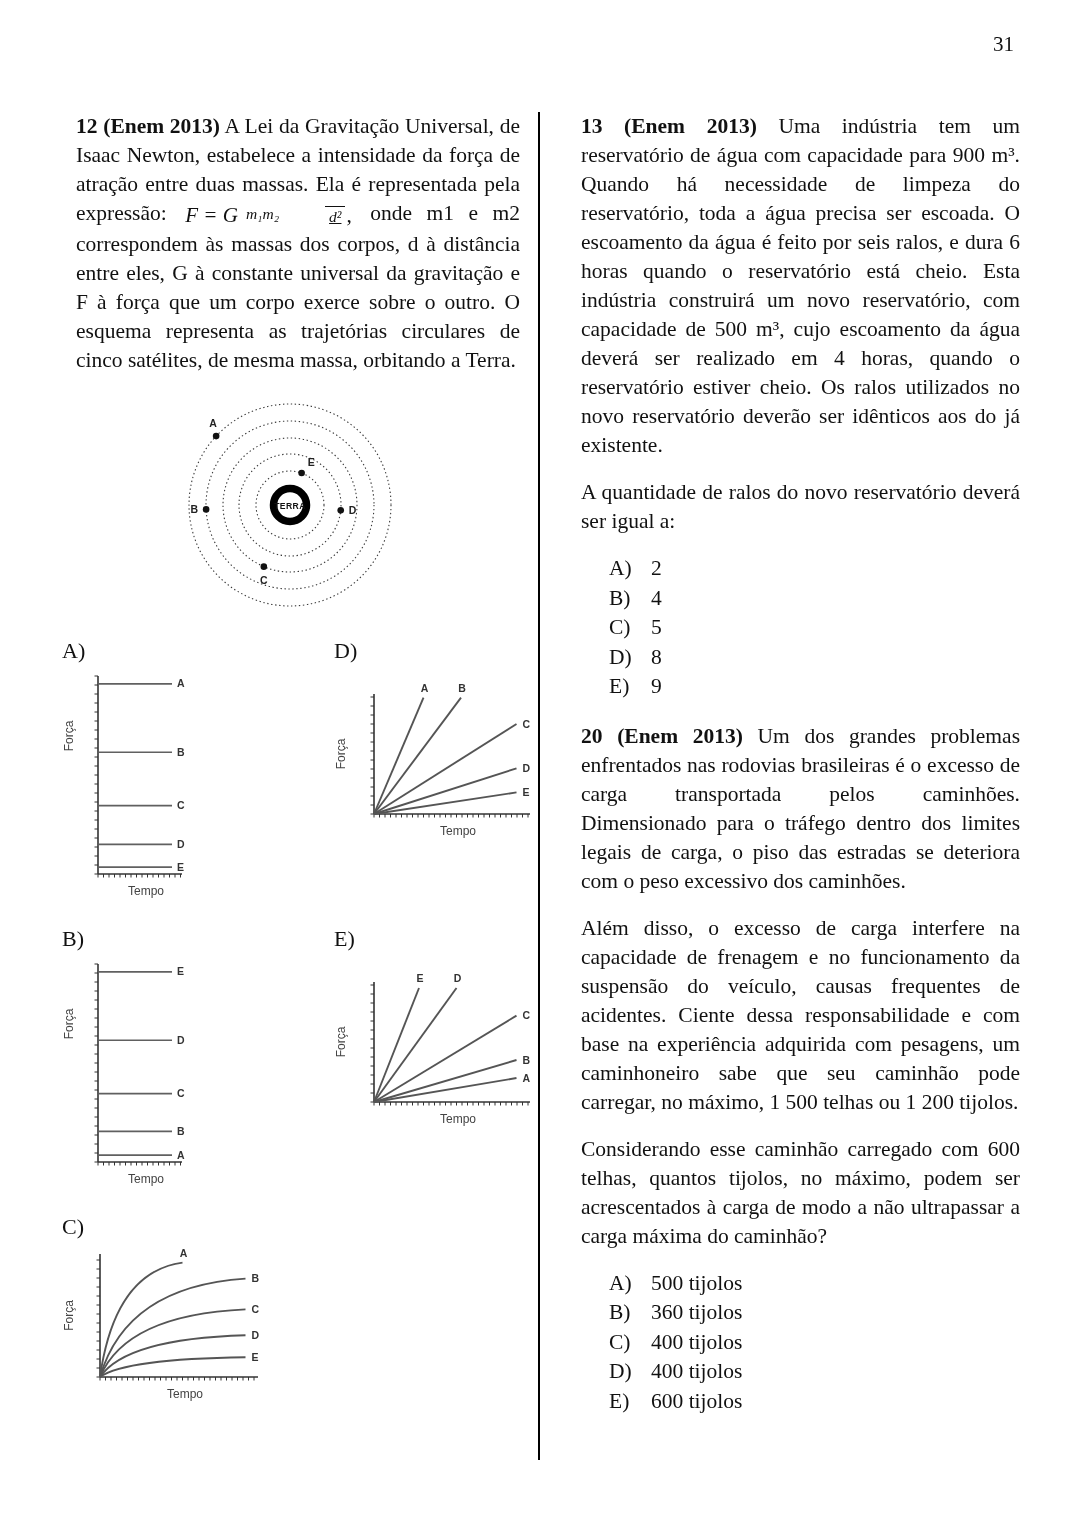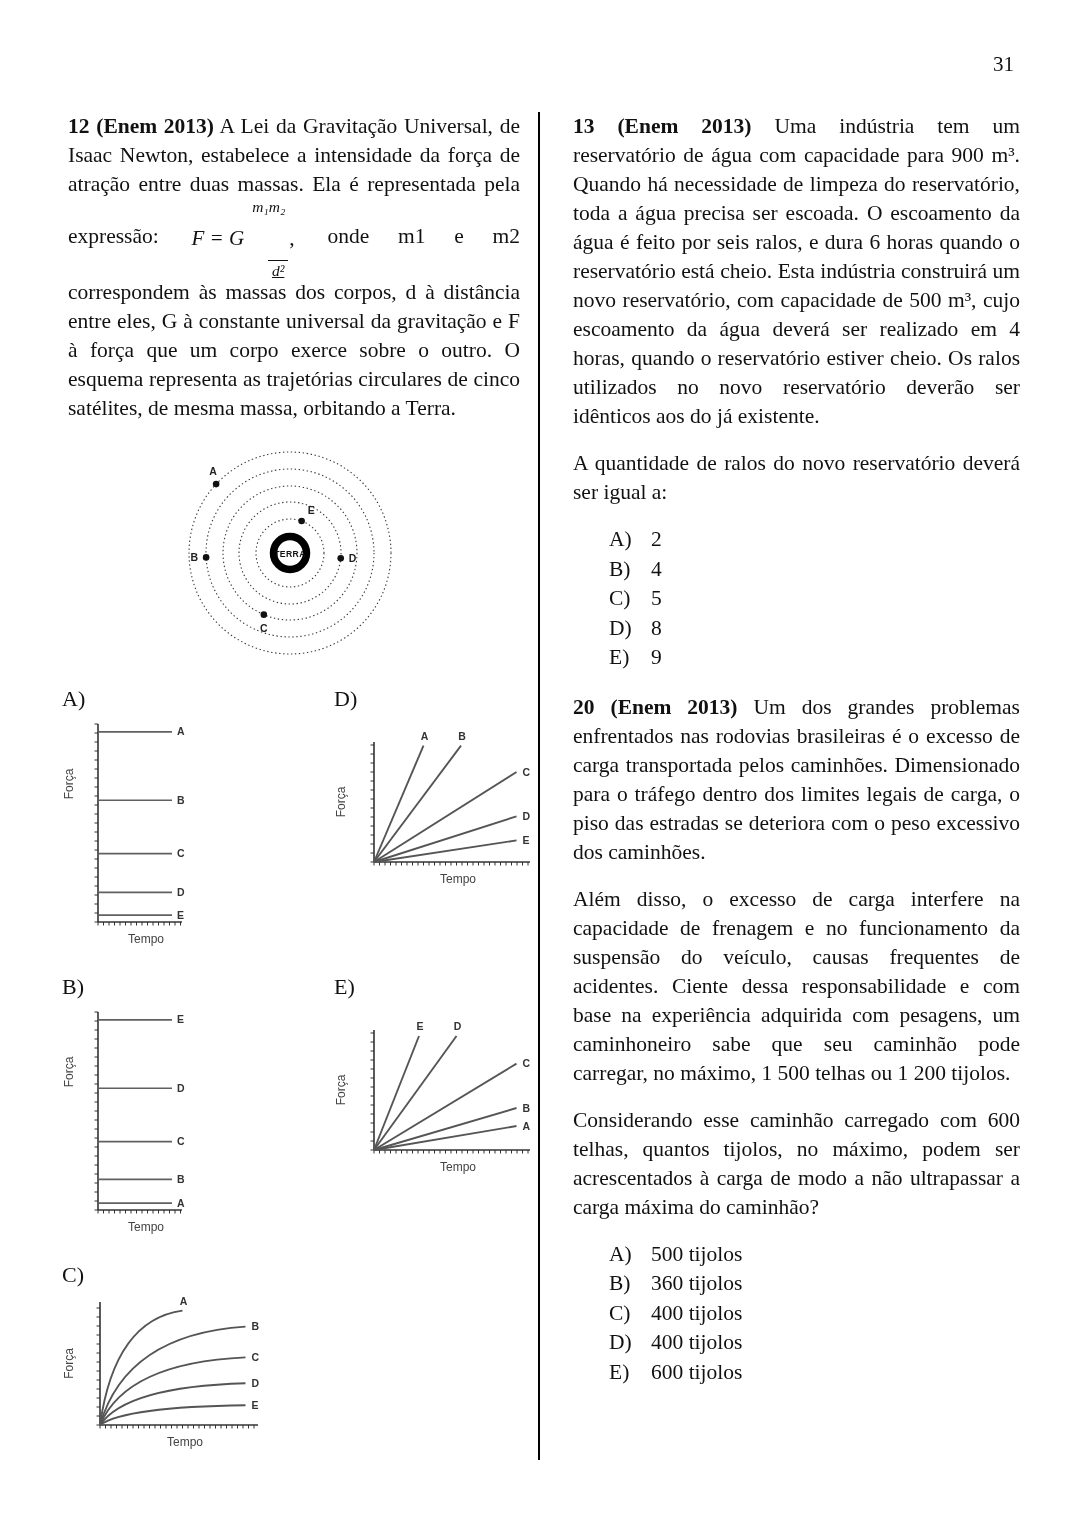--- a/index.html
+++ b/index.html
@@ -2,48 +2,48 @@
 <html lang="pt"><head>
 <meta charset="utf-8">
 <style>
   html,body{margin:0;padding:0;}
   body{
     width:1080px;height:1527px;position:relative;overflow:hidden;
     background:#ffffff;color:#111;
     font-family:"Liberation Serif", serif;
   }
   .pageno{
-    position:absolute;top:52px;right:66px;
+    position:absolute;top:32px;right:66px;
     font-size:21px;
   }
   .divider{
     position:absolute;left:538px;top:112px;width:2px;height:1348px;
     background:#000;
   }
   .columns{
     position:absolute;top:112px;left:60px;width:960px;
     display:flex;align-items:flex-start;
   }
   .col-left{width:460px;}
   .col-right{width:455px;margin-left:45px;}
   p.body{
-    margin:0 0 18px 8px;
+    margin:0 0 18px 16px;
     font-size:21.5px;line-height:29px;
     text-align:justify;
   }
   p.body.tight{margin-bottom:10px;}
   .qtag{font-weight:bold;}
   
   .formula{
     display:inline-flex;align-items:center;
     font-style:italic;vertical-align:middle;
     margin:0 4px;white-space:nowrap;
   }
   .formula .lhs{font-size:21px;margin-right:5px;font-style:italic;}
-  .frac{display:inline-flex;flex-direction:column;align-items:flex-end;line-height:1;gap:43px;}
+  .frac{display:inline-flex;flex-direction:row;align-items:flex-start;line-height:1;gap:43px;}
   .frac .num{font-size:15.5px;padding:0 3px 2px 3px;}
   .frac .den{font-size:15.5px;border-top:1.4px solid #111;padding:2px 4px 0 4px;text-decoration:underline;}
   .formula .tail{font-style:normal;margin-left:1px;}
   
   .orbit-wrap{width:280px;margin:4px auto 16px auto;}
   
   .opts{margin:0 0 20px 44px;}
   .opt-row{display:flex;font-size:21.5px;line-height:29.5px;}
   .opt-letter{width:42px;flex:none;}
   

